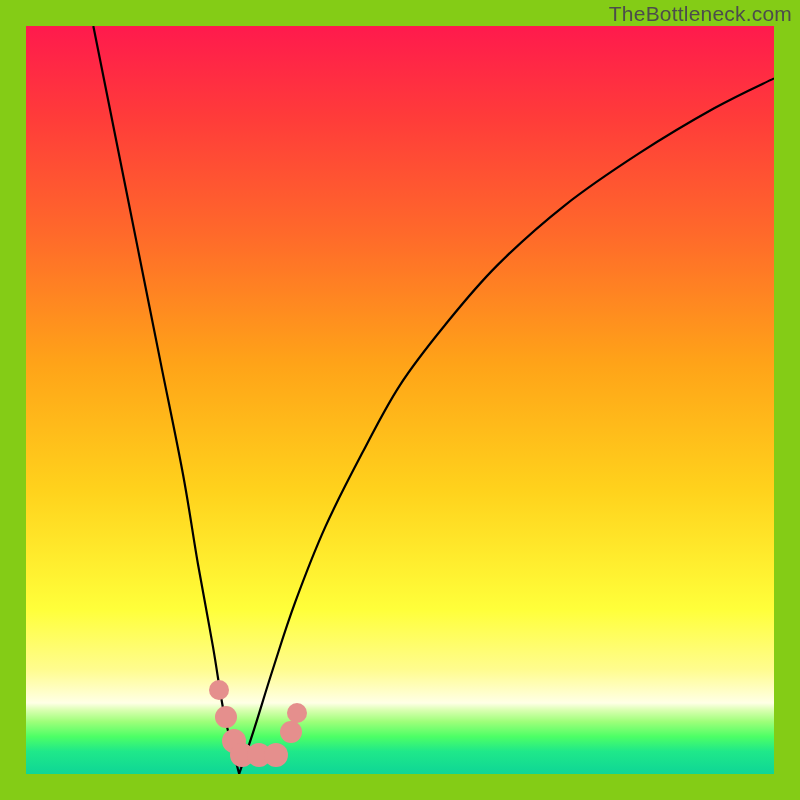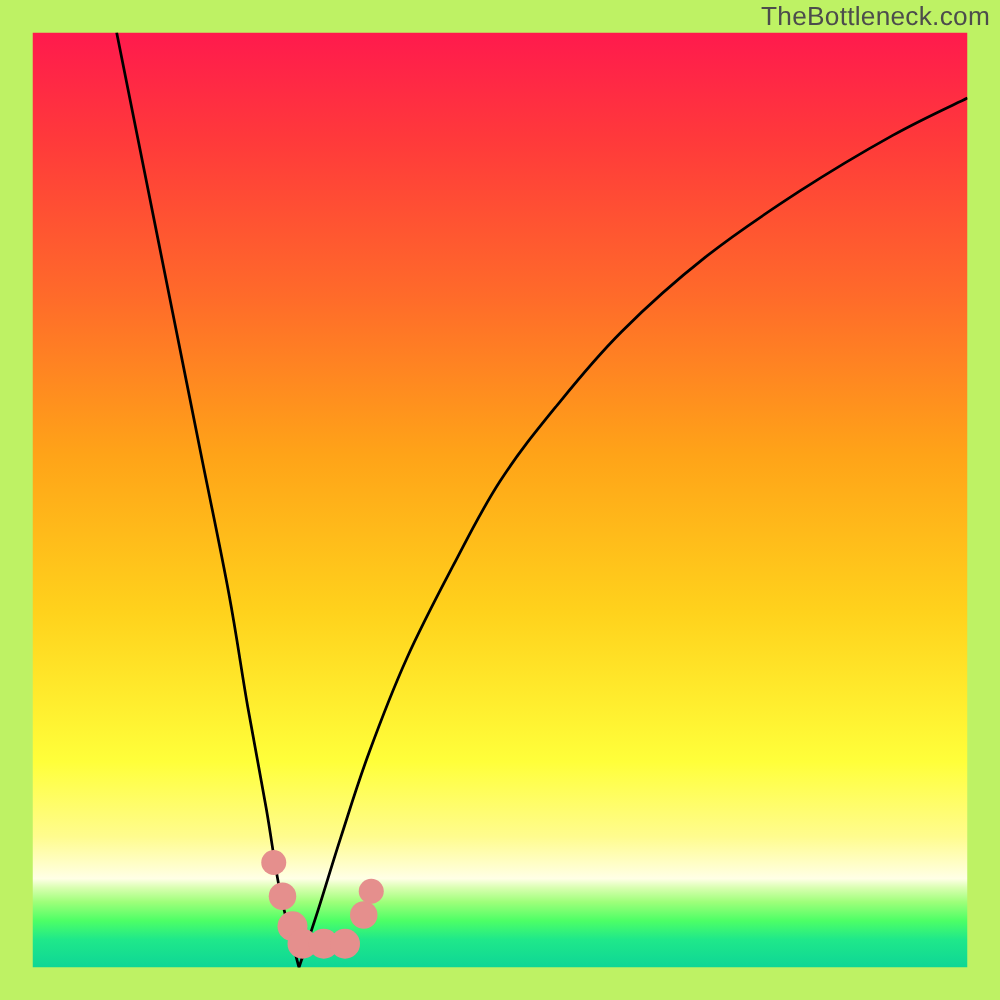--- a/index.html
+++ b/index.html
@@ -9,21 +9,21 @@
     height: 800px;
     overflow: hidden;
     background: #000;
     font-family: Arial, Helvetica, sans-serif;
   }
   .frame {
     position: absolute;
     top: 0; left: 0;
     width: 800px;
     height: 800px;
-    background: #bef264;
+    background: #84cc16;
   }
   .plot {
     position: absolute;
     top: 26px;
     left: 26px;
     width: 748px;
     height: 748px;
     overflow: hidden;
   }
   .watermark {

